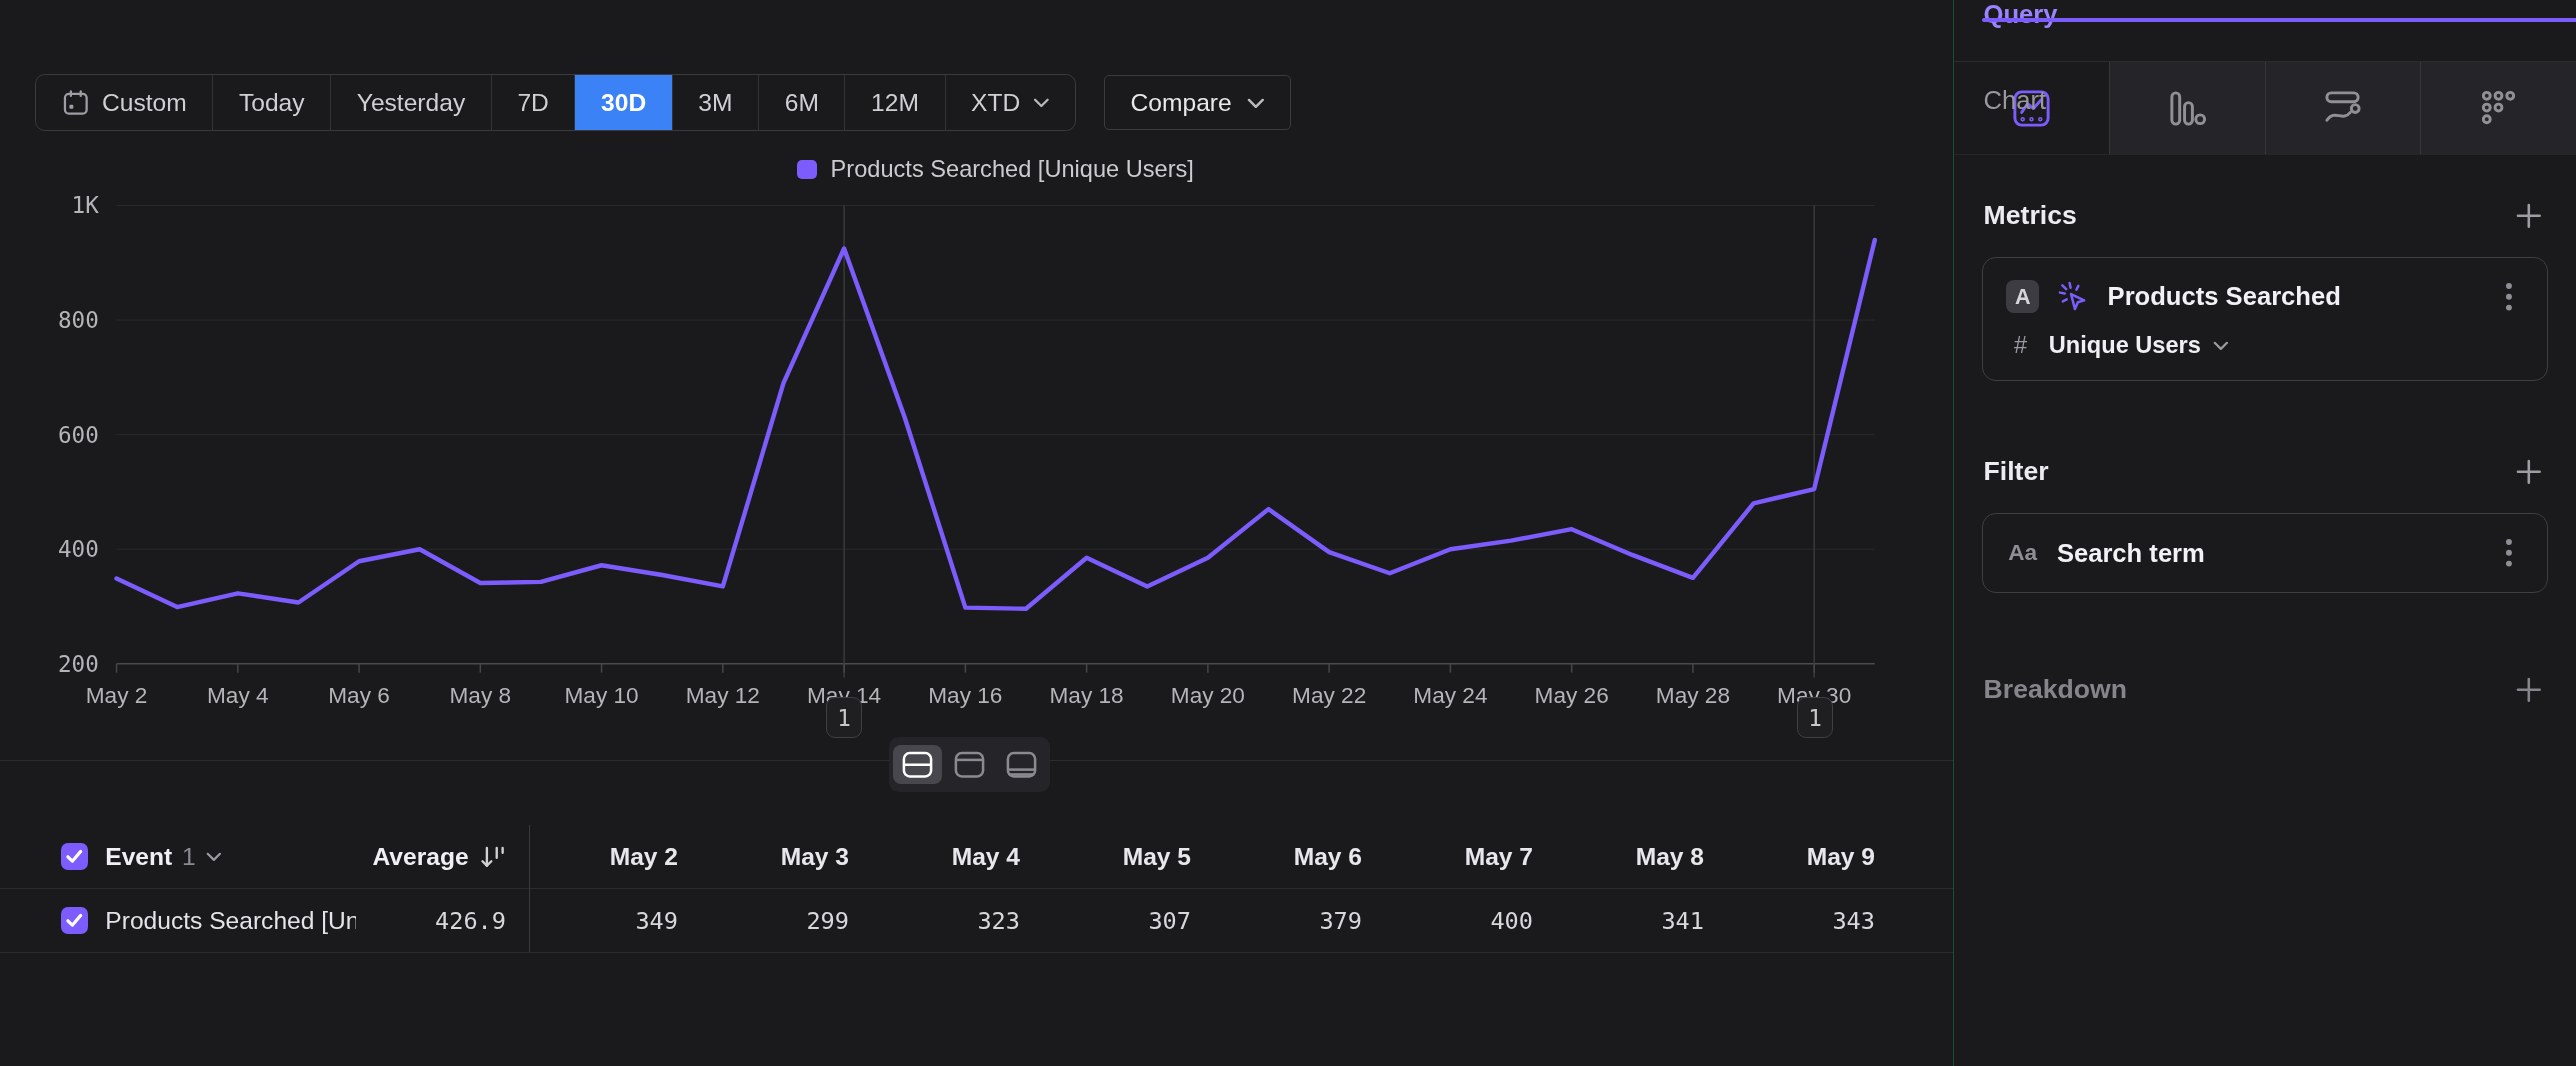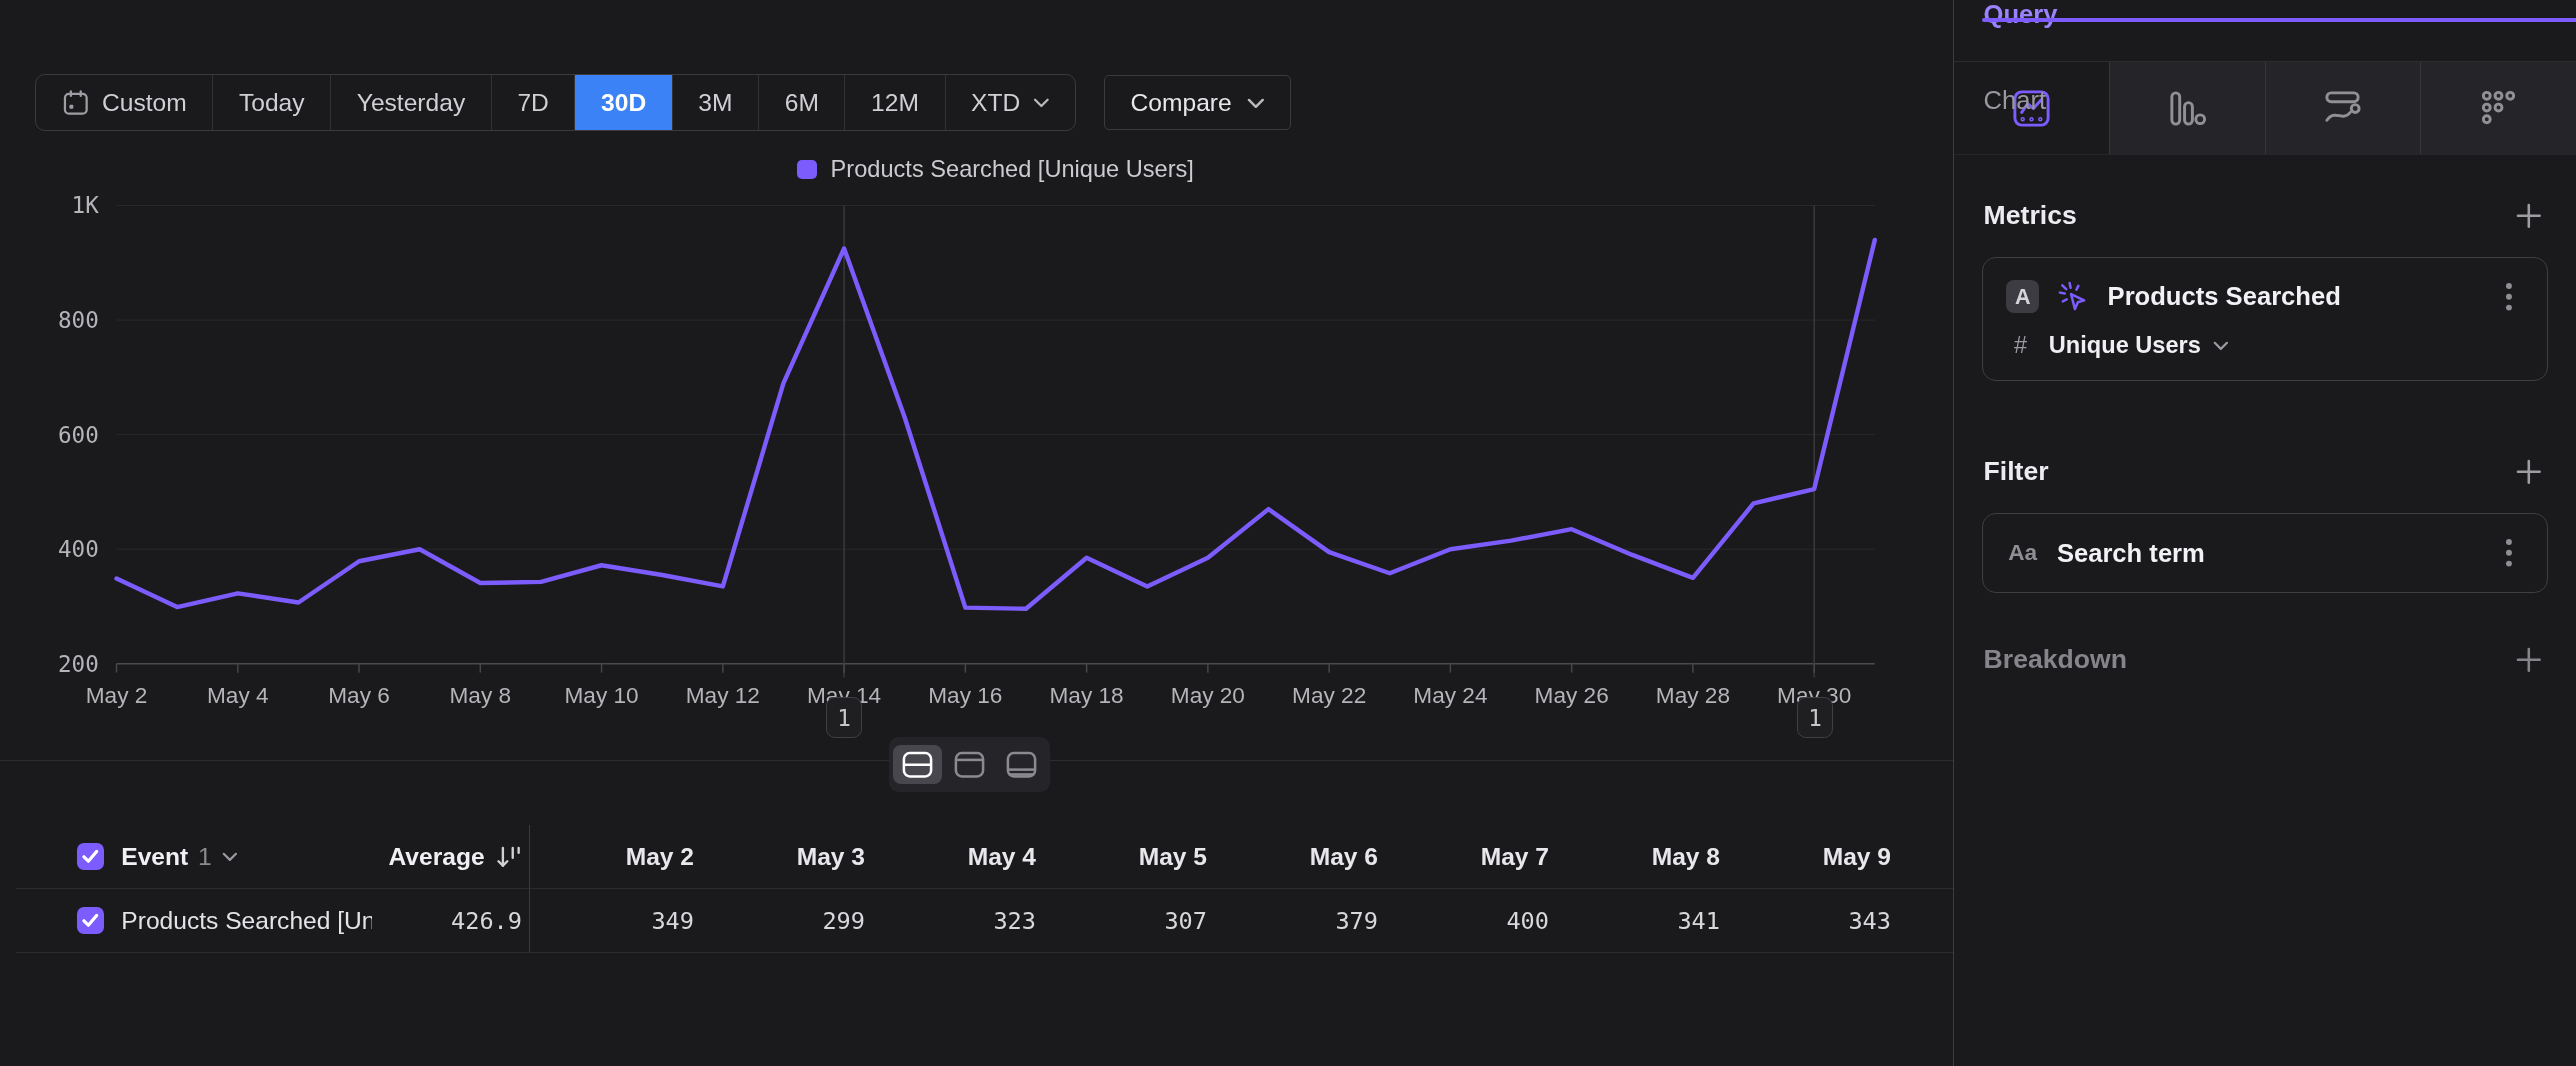--- a/index.html
+++ b/index.html
@@ -32,21 +32,21 @@
   .annot-badge { position:absolute; top:697px; width:36px; height:41px; box-sizing:border-box; border:1.5px solid #3f3f45; border-radius:8.9px; background:#1f1f22; color:#c6c6cb; font-family:"DejaVu Sans Mono", monospace; font-size:22.6px; display:flex; align-items:center; justify-content:center; }
 
   .panel-divider { position:absolute; top:760px; left:0; width:100%; height:1px; background:#2c2c2f; }
   .view-toggle { position:absolute; top:737px; left:889px; height:47px; display:flex; align-items:center; background:#252529; border-radius:9.8px; padding:3.9px; gap:3px; }
   .vt-btn { width:49px; height:39px; border-radius:7.9px; display:flex; align-items:center; justify-content:center; }
   .vt-btn.active { background:#47474d; }
   .vt-btn svg { stroke:#8a8a90; }
   .vt-btn.active svg { stroke:#ffffff; }
 
   .data-table { position:absolute; top:825px; left:0; right:0; }
-  .thead, .trow { display:flex; height:63px; align-items:center; border-bottom:1px solid #2c2c2f; font-size:24.6px;margin-left:16px; }
+  .thead, .trow { display:flex; height:63px; align-items:center; border-bottom:1px solid #2c2c2f; font-size:24.6px; }
   .cell-event { width:295px; margin-left:61px; display:flex; gap:17.7px; align-items:center; white-space:nowrap; overflow:hidden; }
   .event-label { font-weight:700; color:#f0f0f4; }
   .event-count { color:#8a8a90; }
   .row-label { color:#e4e4e8; }
   .cell-avg { width:150px; display:flex; justify-content:flex-end; align-items:center; gap:11.8px; font-weight:700; color:#f0f0f4; white-space:nowrap; }
   .col-sep { position:absolute; top:0; left:529px; width:1px; height:127px; background:#3a3a3e; }
   .date-cols { display:flex; margin-left:1px; }
   .cell-date { width:171px; text-align:right; font-weight:700; color:#e8e8ec; }
   .num { font-family:"DejaVu Sans Mono", monospace; font-size:23.6px; font-weight:400; color:#d8d8dc; }
   .checkbox { width:26.6px; height:26.6px; border-radius:6.9px; display:flex; align-items:center; justify-content:center; flex:none; }
@@ -71,21 +71,21 @@
   .card-row1 { display:flex; align-items:center; gap:17.7px; }
   .card-row2 { margin-top:17.7px; display:flex; align-items:center; gap:21.6px; padding-left:7.9px; }
   .letter-badge { width:33px; height:33px; border-radius:7.9px; background:#3c3c42; color:#d6d6da; font-size:21.6px; font-weight:700; display:flex; align-items:center; justify-content:center; flex:none; }
   .metric-name, .filter-name { font-size:25.6px; font-weight:700; color:#f2f2f6; }
   .kebab { margin-left:auto; display:flex; align-items:center; justify-content:center; width:29.5px; height:35px; }
   .agg-prefix, .op-label { color:#9a9aa0; font-size:23.6px; }
   .agg-value { color:#f0f0f4; font-size:23.6px; font-weight:600; display:flex; align-items:center; gap:11.8px; }
   .type-icon { color:#8e8e94; font-size:22.6px; font-weight:700; width:33px; text-align:center; flex:none; }
   .filter-value { color:#d4d4d9; font-size:22.6px; }
   .mt-filter { margin-top:73px; }
-  .mt-breakdown { margin-top:49px; }
+  .mt-breakdown { margin-top:79px; }
 </style>
 </head>
 <body>
 
 <div class="app" data-interactable="false">
 
   <div class="left-panel" id="left-panel" data-interactable="false">
 
     <div class="toolbar" data-interactable="false">
       <div class="range-group" id="range-group" data-interactable="false">

